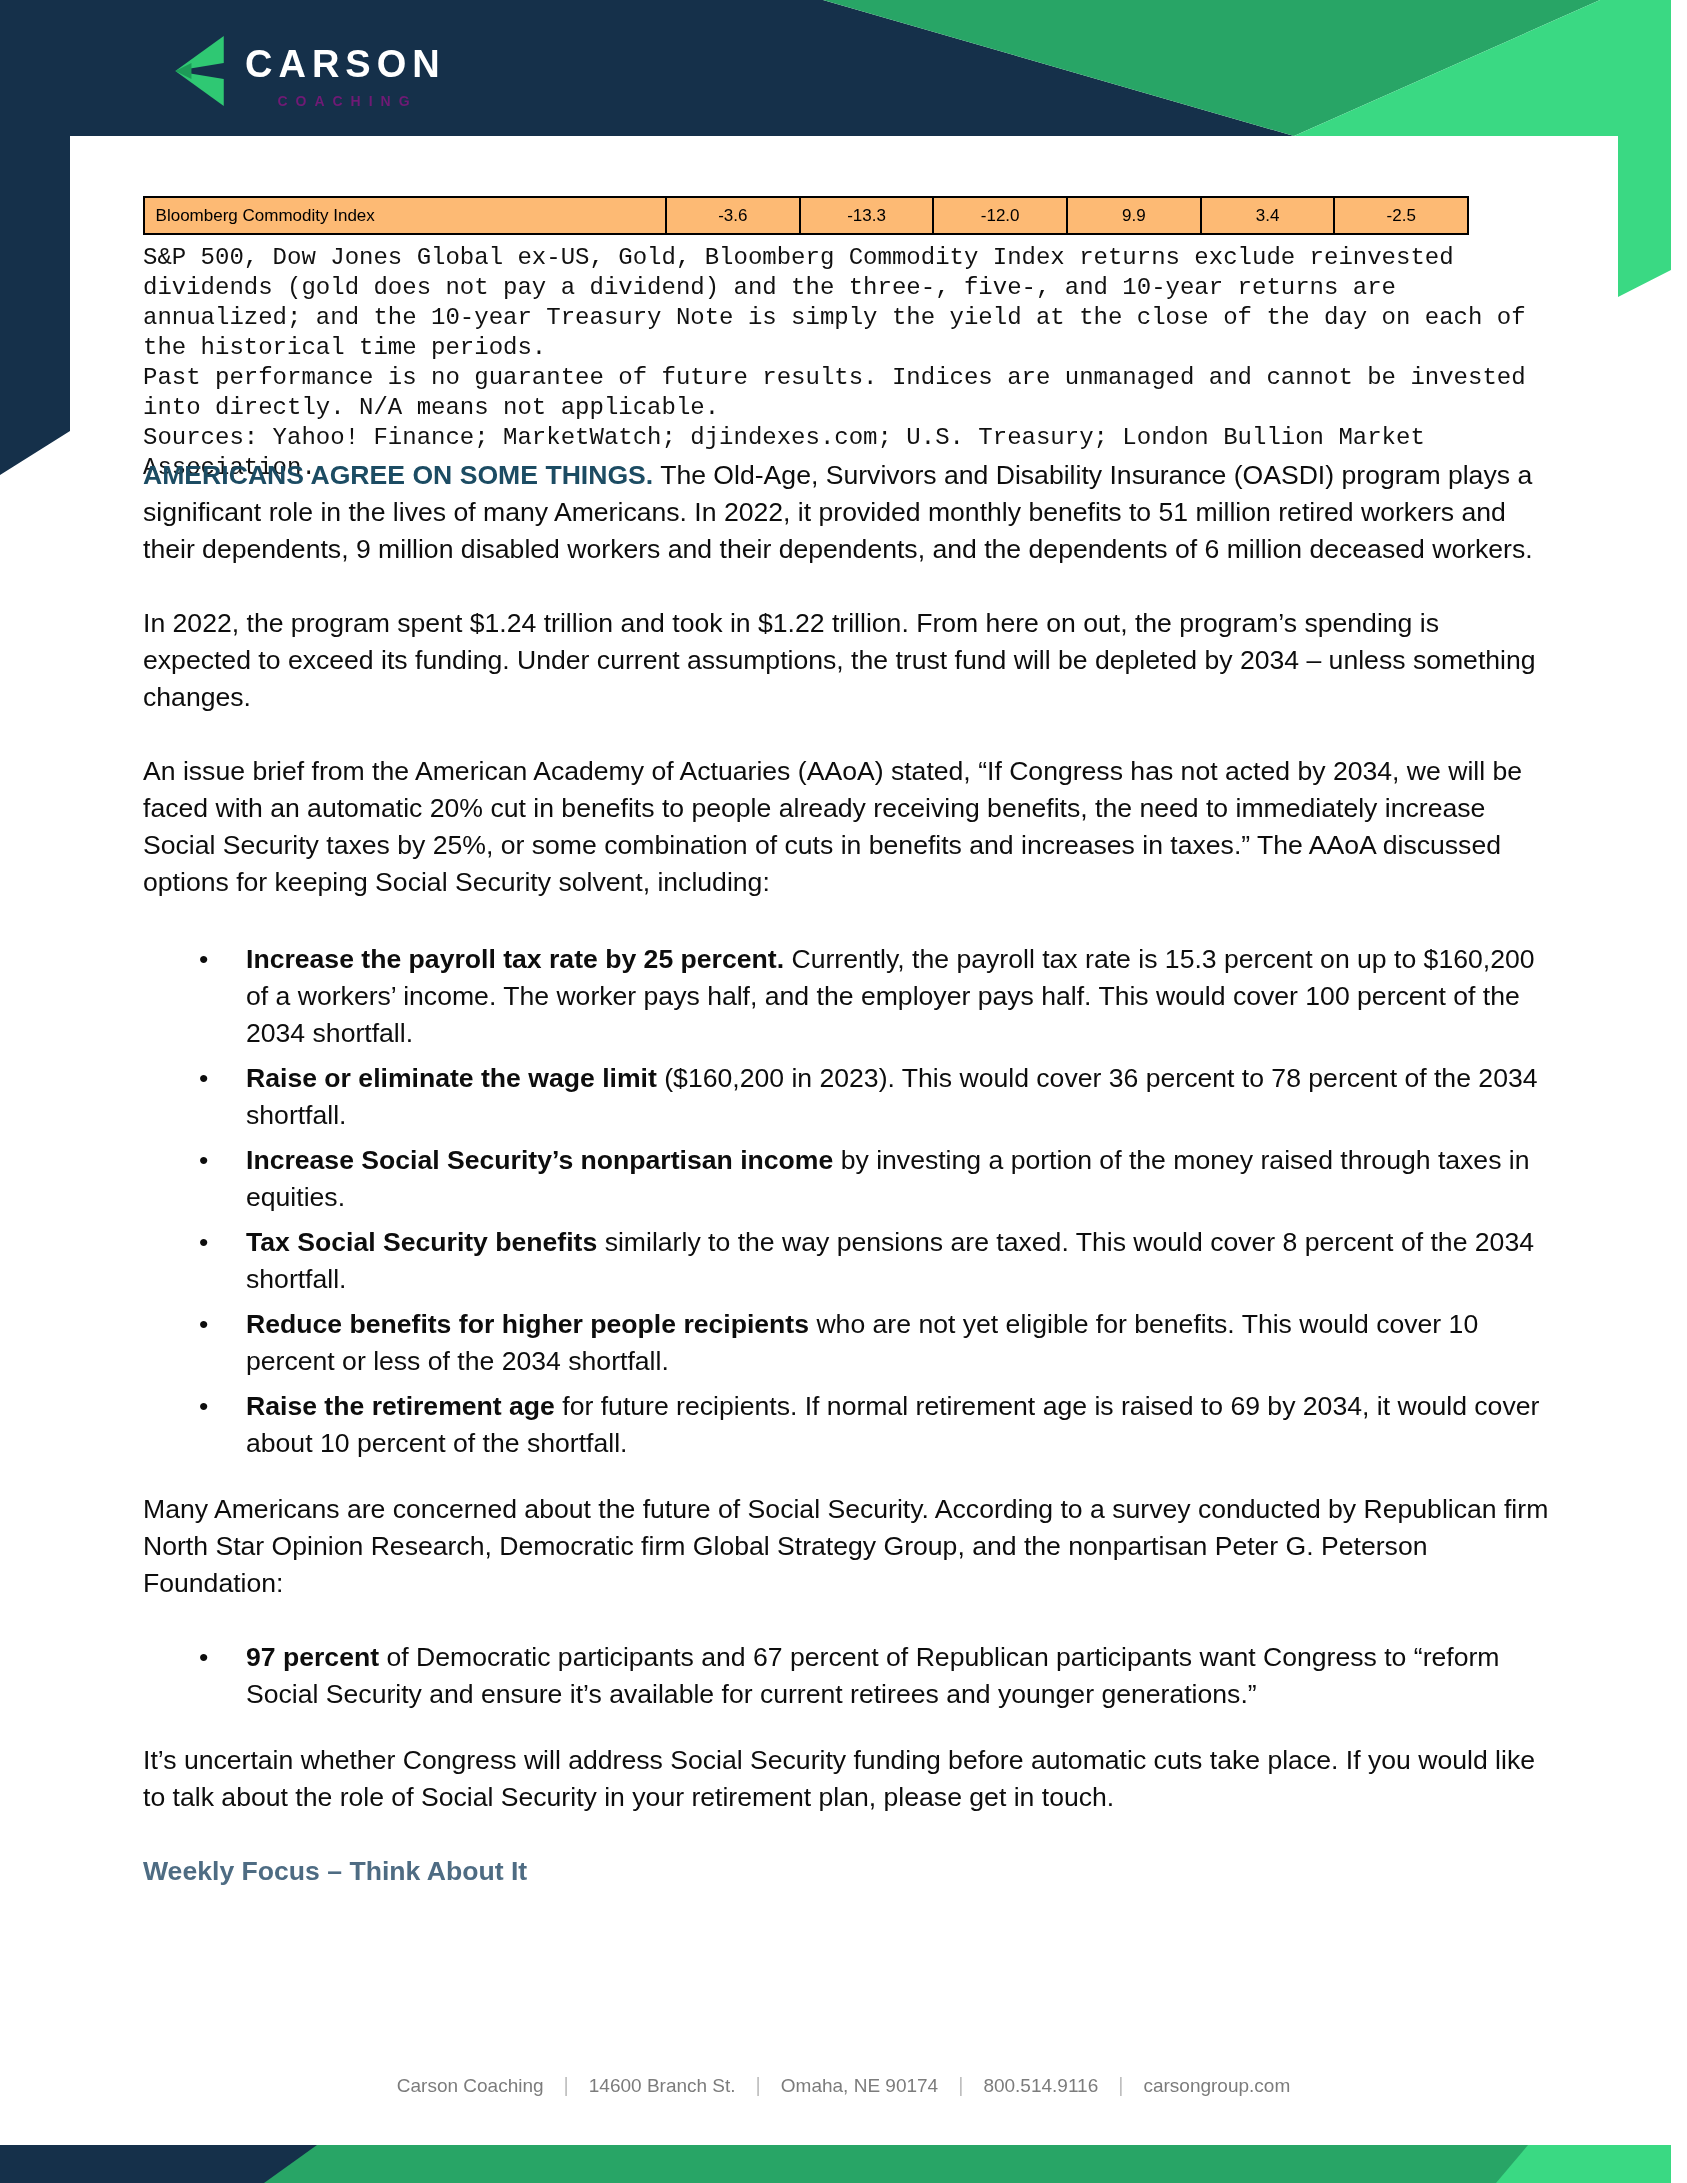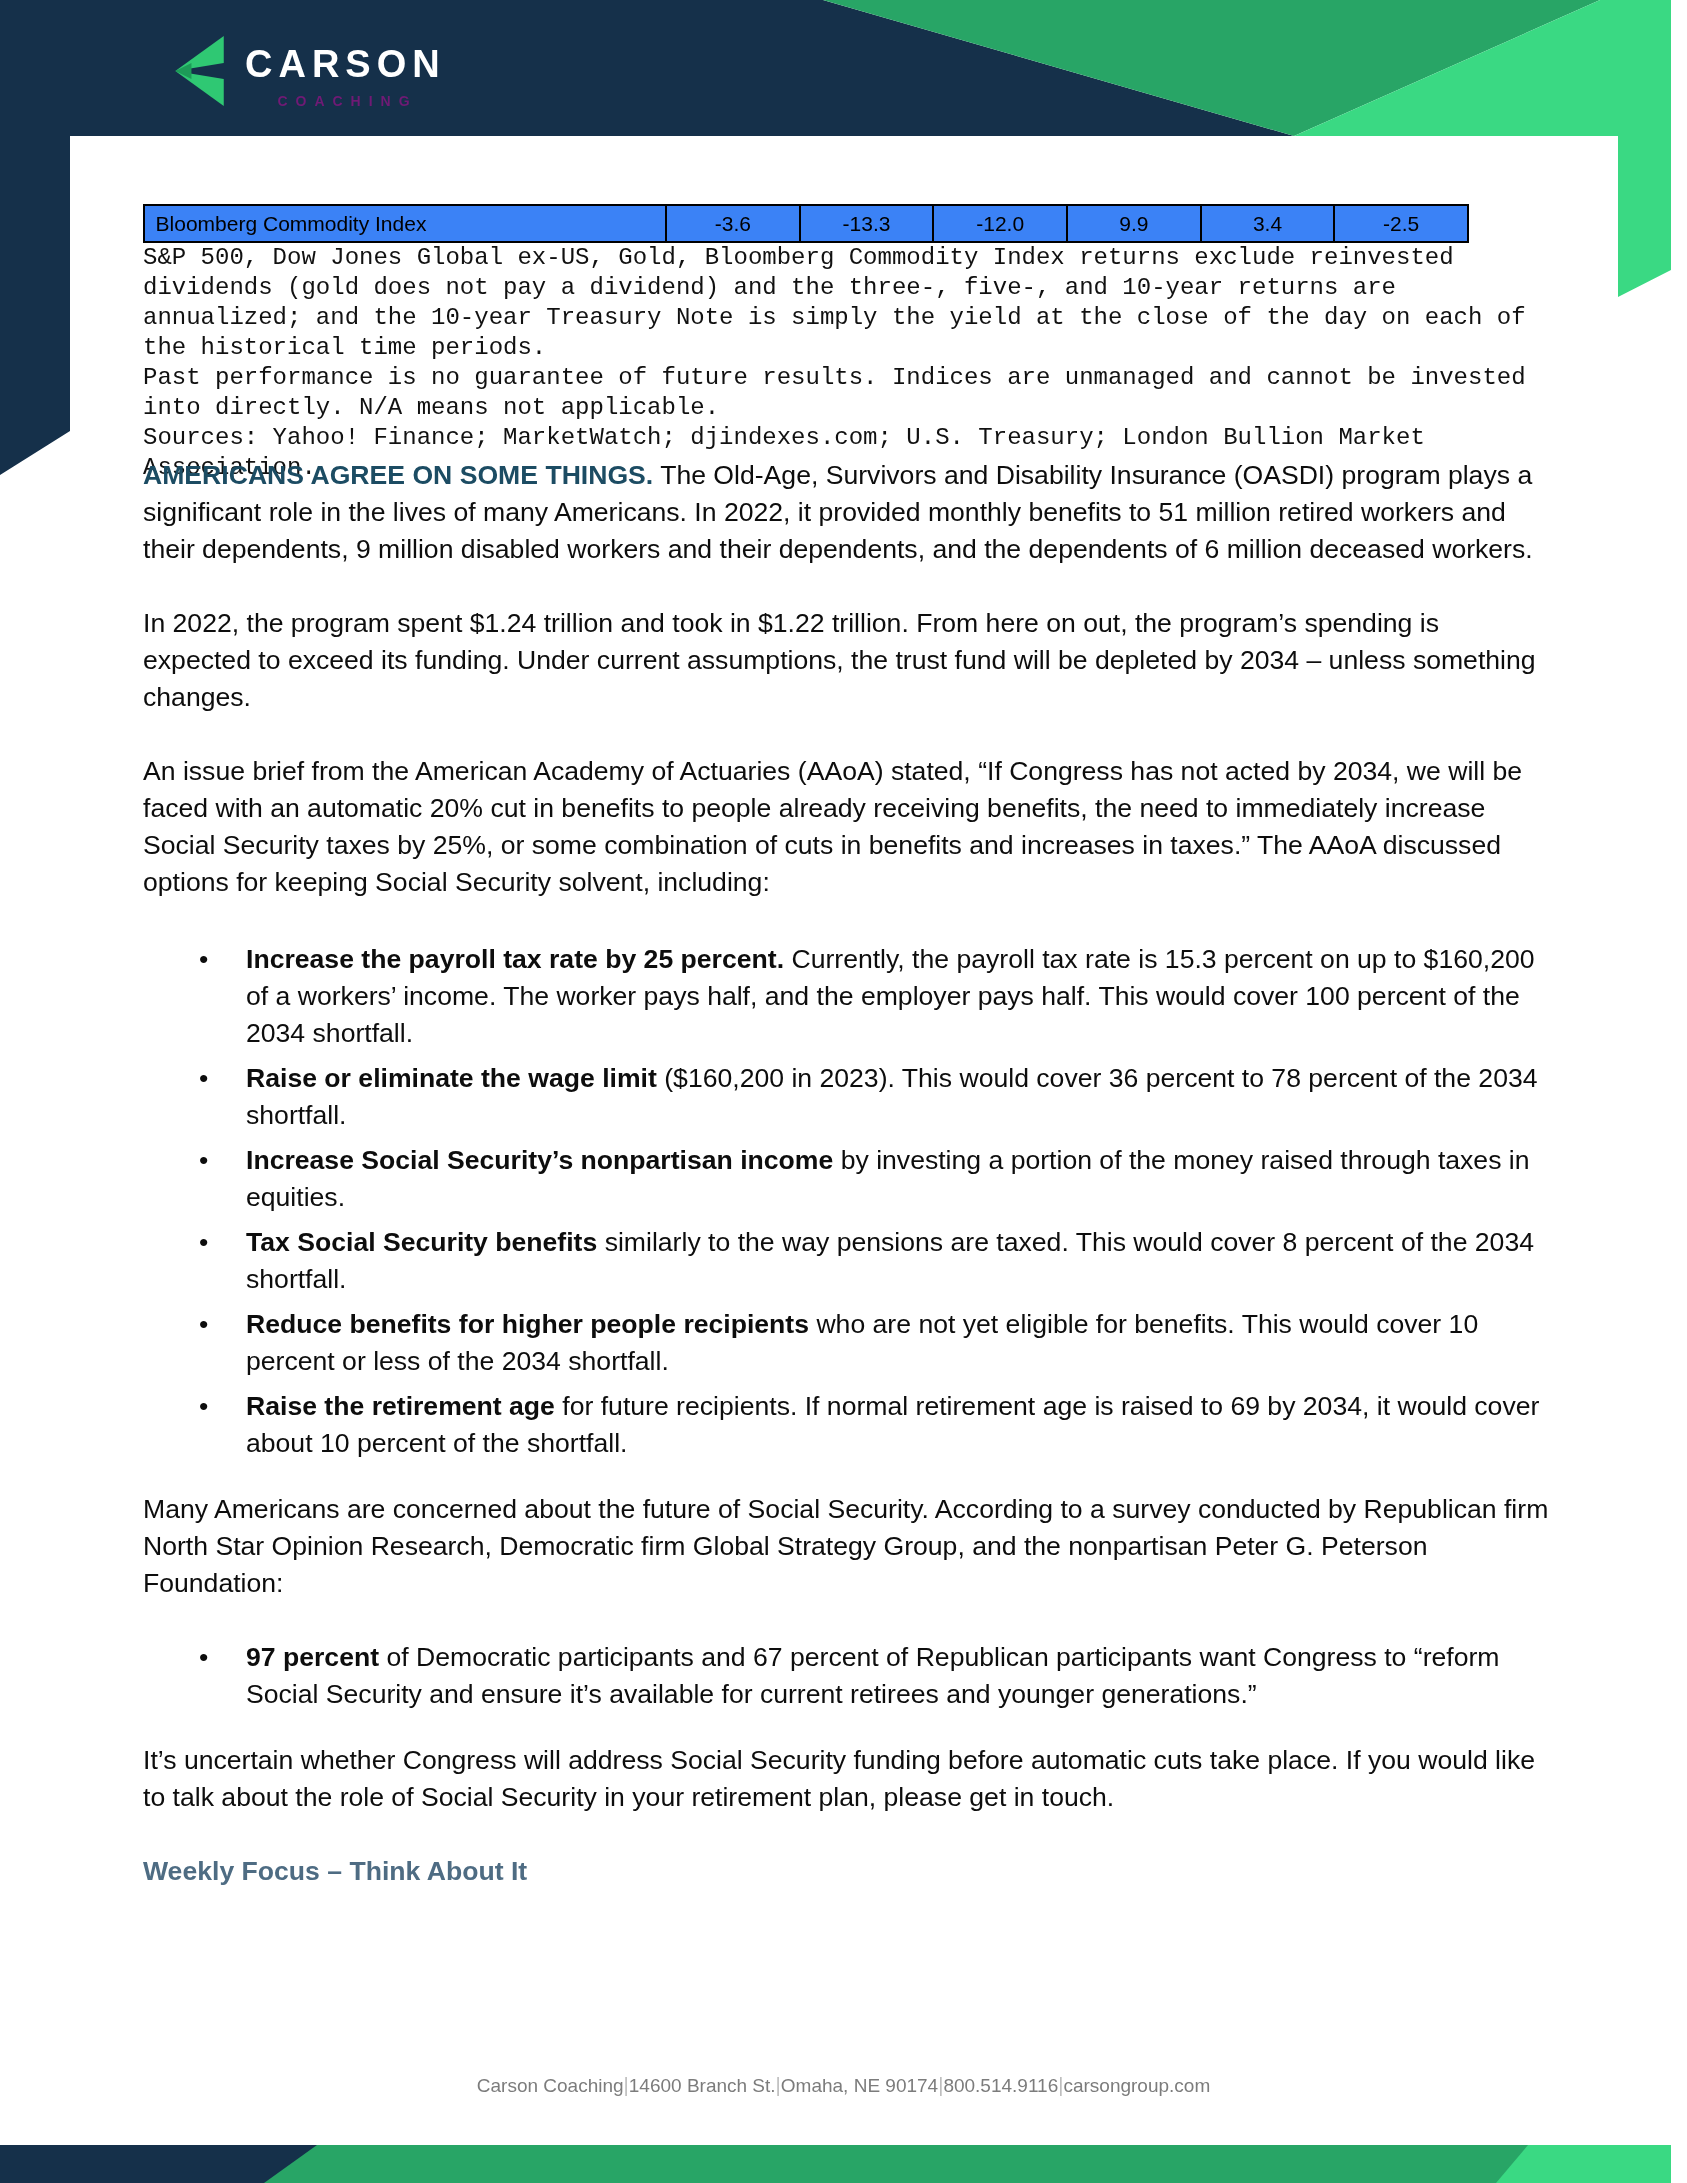--- a/index.html
+++ b/index.html
@@ -16,22 +16,22 @@
   #shape-lgreen{height:302px;background:#3ad983;
     clip-path:polygon(1600px 0,1687px 0,1687px 262px,1618px 297px,1618px 136px,1294px 136px);}
   
   #logo{position:absolute;left:171px;top:35px;width:285px;height:80px;}
   #logo-icon{position:absolute;left:0;top:1.3px;}
   #logo-name{position:absolute;left:74px;top:8px;font-size:38px;font-weight:bold;
     color:#ffffff;letter-spacing:6px;white-space:nowrap;}
   #logo-sub{position:absolute;left:77px;top:58px;width:199px;text-align:center;
     font-size:14px;font-weight:bold;color:#701a75;letter-spacing:8px;white-space:nowrap;}
   
-  #returns-table{position:absolute;left:143px;top:204px;width:1326px;height:39px;
-    display:flex;border:2px solid #000;box-sizing:border-box;font-size:21px;color:#000;background:#3b82f6;}
+  #returns-table{position:absolute;left:143px;top:196px;width:1326px;height:39px;
+    display:flex;border:2px solid #000;box-sizing:border-box;font-size:17px;color:#000;background:#fdba74;}
   #returns-table .cell-label{flex:0 0 522px;border-right:2px solid #000;display:flex;
     align-items:center;padding-left:10.6px;box-sizing:border-box;white-space:nowrap;}
   #returns-table .cell-val{flex:1 1 0;border-right:2px solid #000;display:flex;
     align-items:center;justify-content:center;box-sizing:border-box;}
   #returns-table .cell-val:last-child{border-right:none;}
   
   #disclaimer{position:absolute;left:143px;top:243px;width:1414px;
     font-size:24px;line-height:30px;color:#111;font-family:Liberation Mono, monospace;}
   #disclaimer div{margin:0;}
   
@@ -39,21 +39,21 @@
     font-size:26.6px;line-height:37px;}
   #article p{margin:0 0 37px 0;}
   .lead-teal{color:#1c4c63;font-weight:bold;}
   #article ul{list-style:none;margin:5.3px 0 29px 0;padding:0;}
   #article li{position:relative;padding-left:103px;margin-bottom:8px;}
   #article li::before{content:"\2022";position:absolute;left:56px;top:0;}
   .bullet-lead{font-weight:bold;}
   .weekly{color:#4e6c83;font-weight:bold;margin-top:0;}
   
   #footer{position:absolute;left:0;top:2074px;width:1687px;display:flex;
-    justify-content:center;align-items:center;font-size:19px;color:#7c7c7c;}
+    justify-content:center;align-items:center;gap:20px;font-size:19px;color:#7c7c7c;}
   #footer .sep{color:#bdbdbd;font-size:20px;}
   
   #bottom-strip{position:absolute;left:0;top:2145px;width:1687px;height:38px;background:#28a566;}
   #bottom-strip .navy{position:absolute;inset:0;background:#15304a;
     clip-path:polygon(0 0,317px 0,264px 38px,0 38px);}
   #bottom-strip .lgreen{position:absolute;inset:0;background:#3ad983;
     clip-path:polygon(1528px 0,1687px 0,1687px 38px,1496px 38px);}
 </style>
 </head>
 <body>

